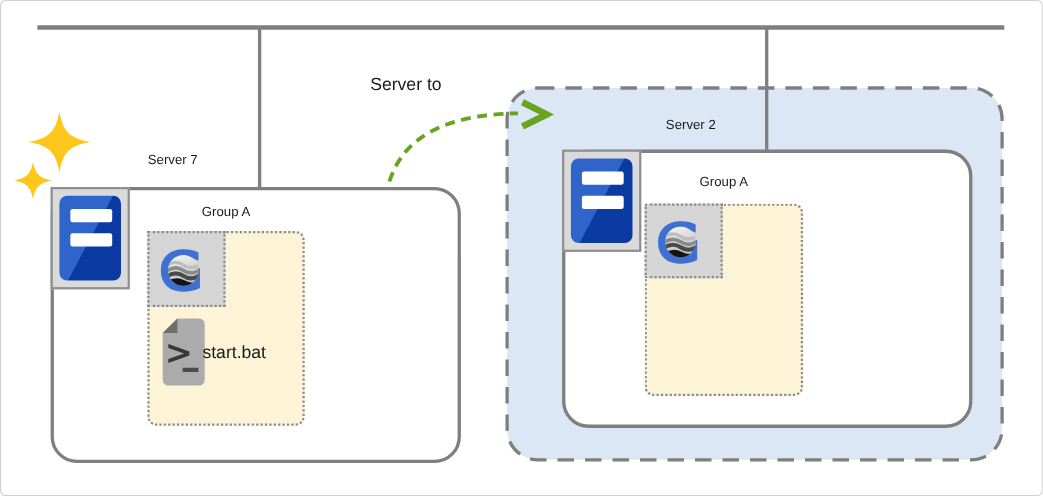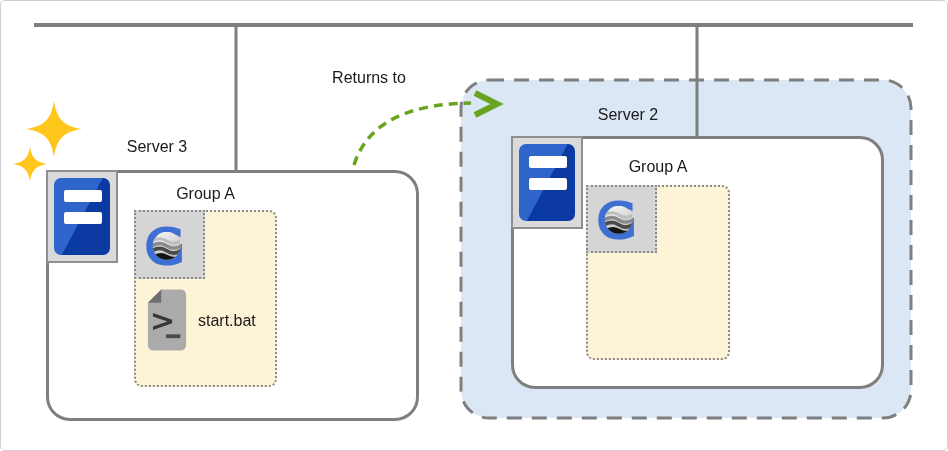--- a/index.html
+++ b/index.html
@@ -36,26 +36,26 @@
   #server1-icon{left:45px;top:169px;}
   #server2-icon{left:510px;top:135px;}
   .srv-body{
     position:absolute;left:6px;top:6px;right:6px;bottom:6px;border-radius:7px;
     background:linear-gradient(118deg,#2f64cb 50%,#0b3aa3 50.5%);
   }
   .srv-bar{position:absolute;left:10px;width:38px;height:12px;background:#ffffff;border-radius:2px;}
   .srv-bar.b1{top:12px;}
   .srv-bar.b2{top:34px;}
   
-  .lbl{position:absolute;color:#1a1a1a;font-size:16px;text-align:center;white-space:nowrap;}
+  .lbl{position:absolute;color:#1a1a1a;font-size:12px;text-align:center;white-space:nowrap;}
   #server1-label{left:96px;top:137px;width:120px;}
   #server2-label{left:565px;top:105px;width:124px;}
   #group-a-1-label{left:133px;top:184px;width:143px;}
   #group-a-2-label{left:585px;top:157px;width:144px;}
-  #start-bat-label{left:197px;top:311px;width:90px;text-align:left;font-size:16px;}
+  #start-bat-label{left:183px;top:311px;width:90px;text-align:left;font-size:16px;}
   #returns-annotation{left:288px;top:66px;width:160px;font-size:16px;line-height:22px;text-align:center;}
   .icon-abs{position:absolute;}
   #batch-file-icon{left:145px;top:287px;}
 </style>
 </head>
 <body>
 
 <div class="canvas">
 
   <svg class="layer" width="948" height="451">
@@ -98,21 +98,21 @@
       <text x="4" y="44" font-family="DejaVu Sans, sans-serif" font-size="32" font-weight="bold" fill="#383838">&gt;</text>
       <rect x="21" y="48" width="15" height="4" fill="#4a4a4a"></rect>
     </svg>
   </div>
   <div class="srv-frame" id="server1-icon">
     <div class="srv-body">
       <div class="srv-bar b1"></div>
       <div class="srv-bar b2"></div>
     </div>
   </div>
-  <div class="lbl" id="server1-label">Server 3</div>
+  <div class="lbl" id="server1-label">Server 7</div>
   <div class="lbl" id="group-a-1-label">Group A</div>
   <div class="lbl" id="start-bat-label">start.bat</div>
 
   <div class="server-box" id="server2-box"></div>
   <div class="group-box" id="server2-group-box"></div>
   <div class="gf-tile" id="server2-gf-tile">
     <svg width="56" height="56" viewBox="0 0 68 68">
       <defs>
         <linearGradient id="gfB-sph" x1="0" y1="0" x2="0.35" y2="1">
           <stop offset="0" stop-color="#f8f8f8"></stop>
@@ -135,21 +135,21 @@
   <div class="srv-frame" id="server2-icon">
     <div class="srv-body">
       <div class="srv-bar b1"></div>
       <div class="srv-bar b2"></div>
     </div>
   </div>
   <div class="lbl" id="server2-label">Server 2</div>
   <div class="lbl" id="group-a-2-label">Group A</div>
 
   <div class="lbl" id="returns-annotation">
-    <div>Returns to</div>
+    <div>Server to</div>
   </div>
 
   <svg class="layer" width="948" height="451">
     <path d="M353,164 C365,126 400,103 470,102" stroke="#68a41f" stroke-width="3.5" stroke-dasharray="9 6" fill="none"></path>
     <polyline points="474,92 496,103 474,114" stroke="#68a41f" stroke-width="6" fill="none"></polyline>
     <g fill="#ffc61c">
       <path d="M53,100 C56,119 63,125 81,128 C63,131 56,137 53,156 C50,137 43,131 25,128 C43,125 50,119 53,100 Z"></path>
       <path d="M29,146 C31,158 36,161 46,163 C36,165 31,168 29,180 C27,168 22,165 12,163 C22,161 27,158 29,146 Z"></path>
     </g>
   </svg>

